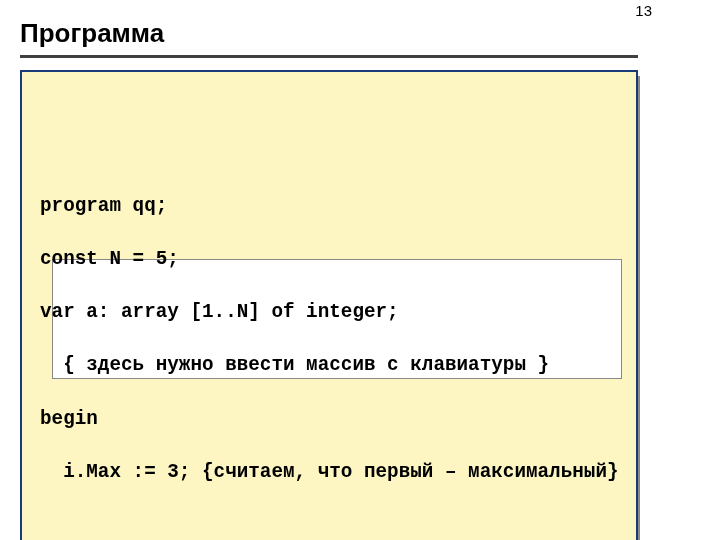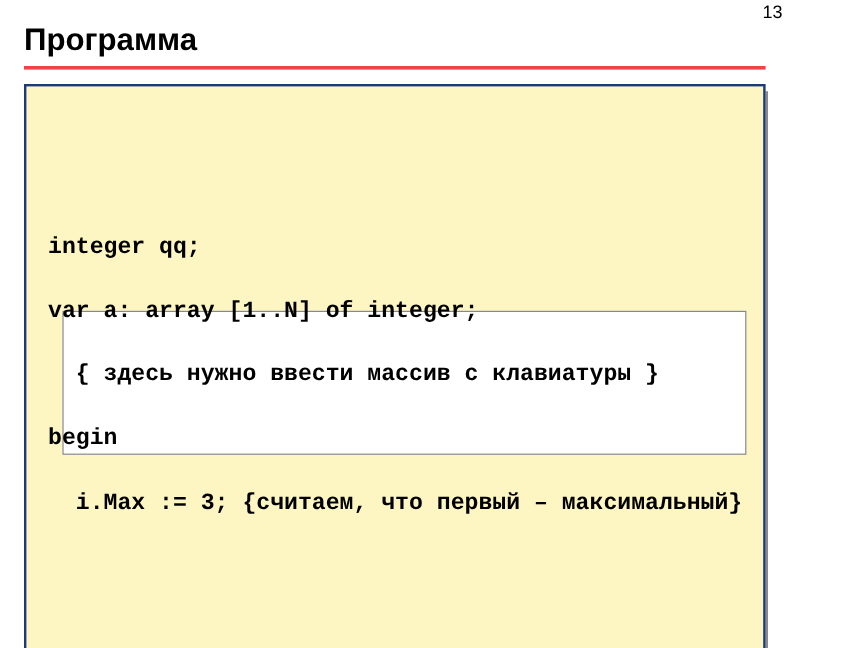--- a/index.html
+++ b/index.html
@@ -25,21 +25,21 @@
     right: 6px;
     font-size: 15px;
     color: #000;
   }
   .title {
     font-size: 26px;
     font-weight: bold;
     color: #000;
     margin: 10px 0 4px 0;
     padding-bottom: 6px;
-    border-bottom: 3px solid #ef4444;
+    border-bottom: 3px solid #404040;
   }
   .code-wrap {
     position: relative;
     margin-top: 12px;
   }
   .code-shadow {
     position: absolute;
     top: 6px;
     left: 6px;
     right: -2px;
@@ -83,21 +83,22 @@
 
   <div class="page-number">13</div>
 
   <div class="title">Программа</div>
 
   <div class="code-wrap">
     <div class="code-shadow"></div>
     <div class="code-box">
       <div class="inner-highlight"></div>
       <div class="content-layer">
-<span class="line">integer qq;</span>
+<span class="line">program qq;</span>
+<span class="line">const N = 5;</span>
 <span class="line">var a: array [1..N] of integer;</span>
 <span class="line">  { здесь нужно ввести массив с клавиатуры }</span>
 <span class="line">begin</span>
 <span class="line">  i.Max := 3; {считаем, что первый – максимальный}</span>
 
 
 
 
 
 

